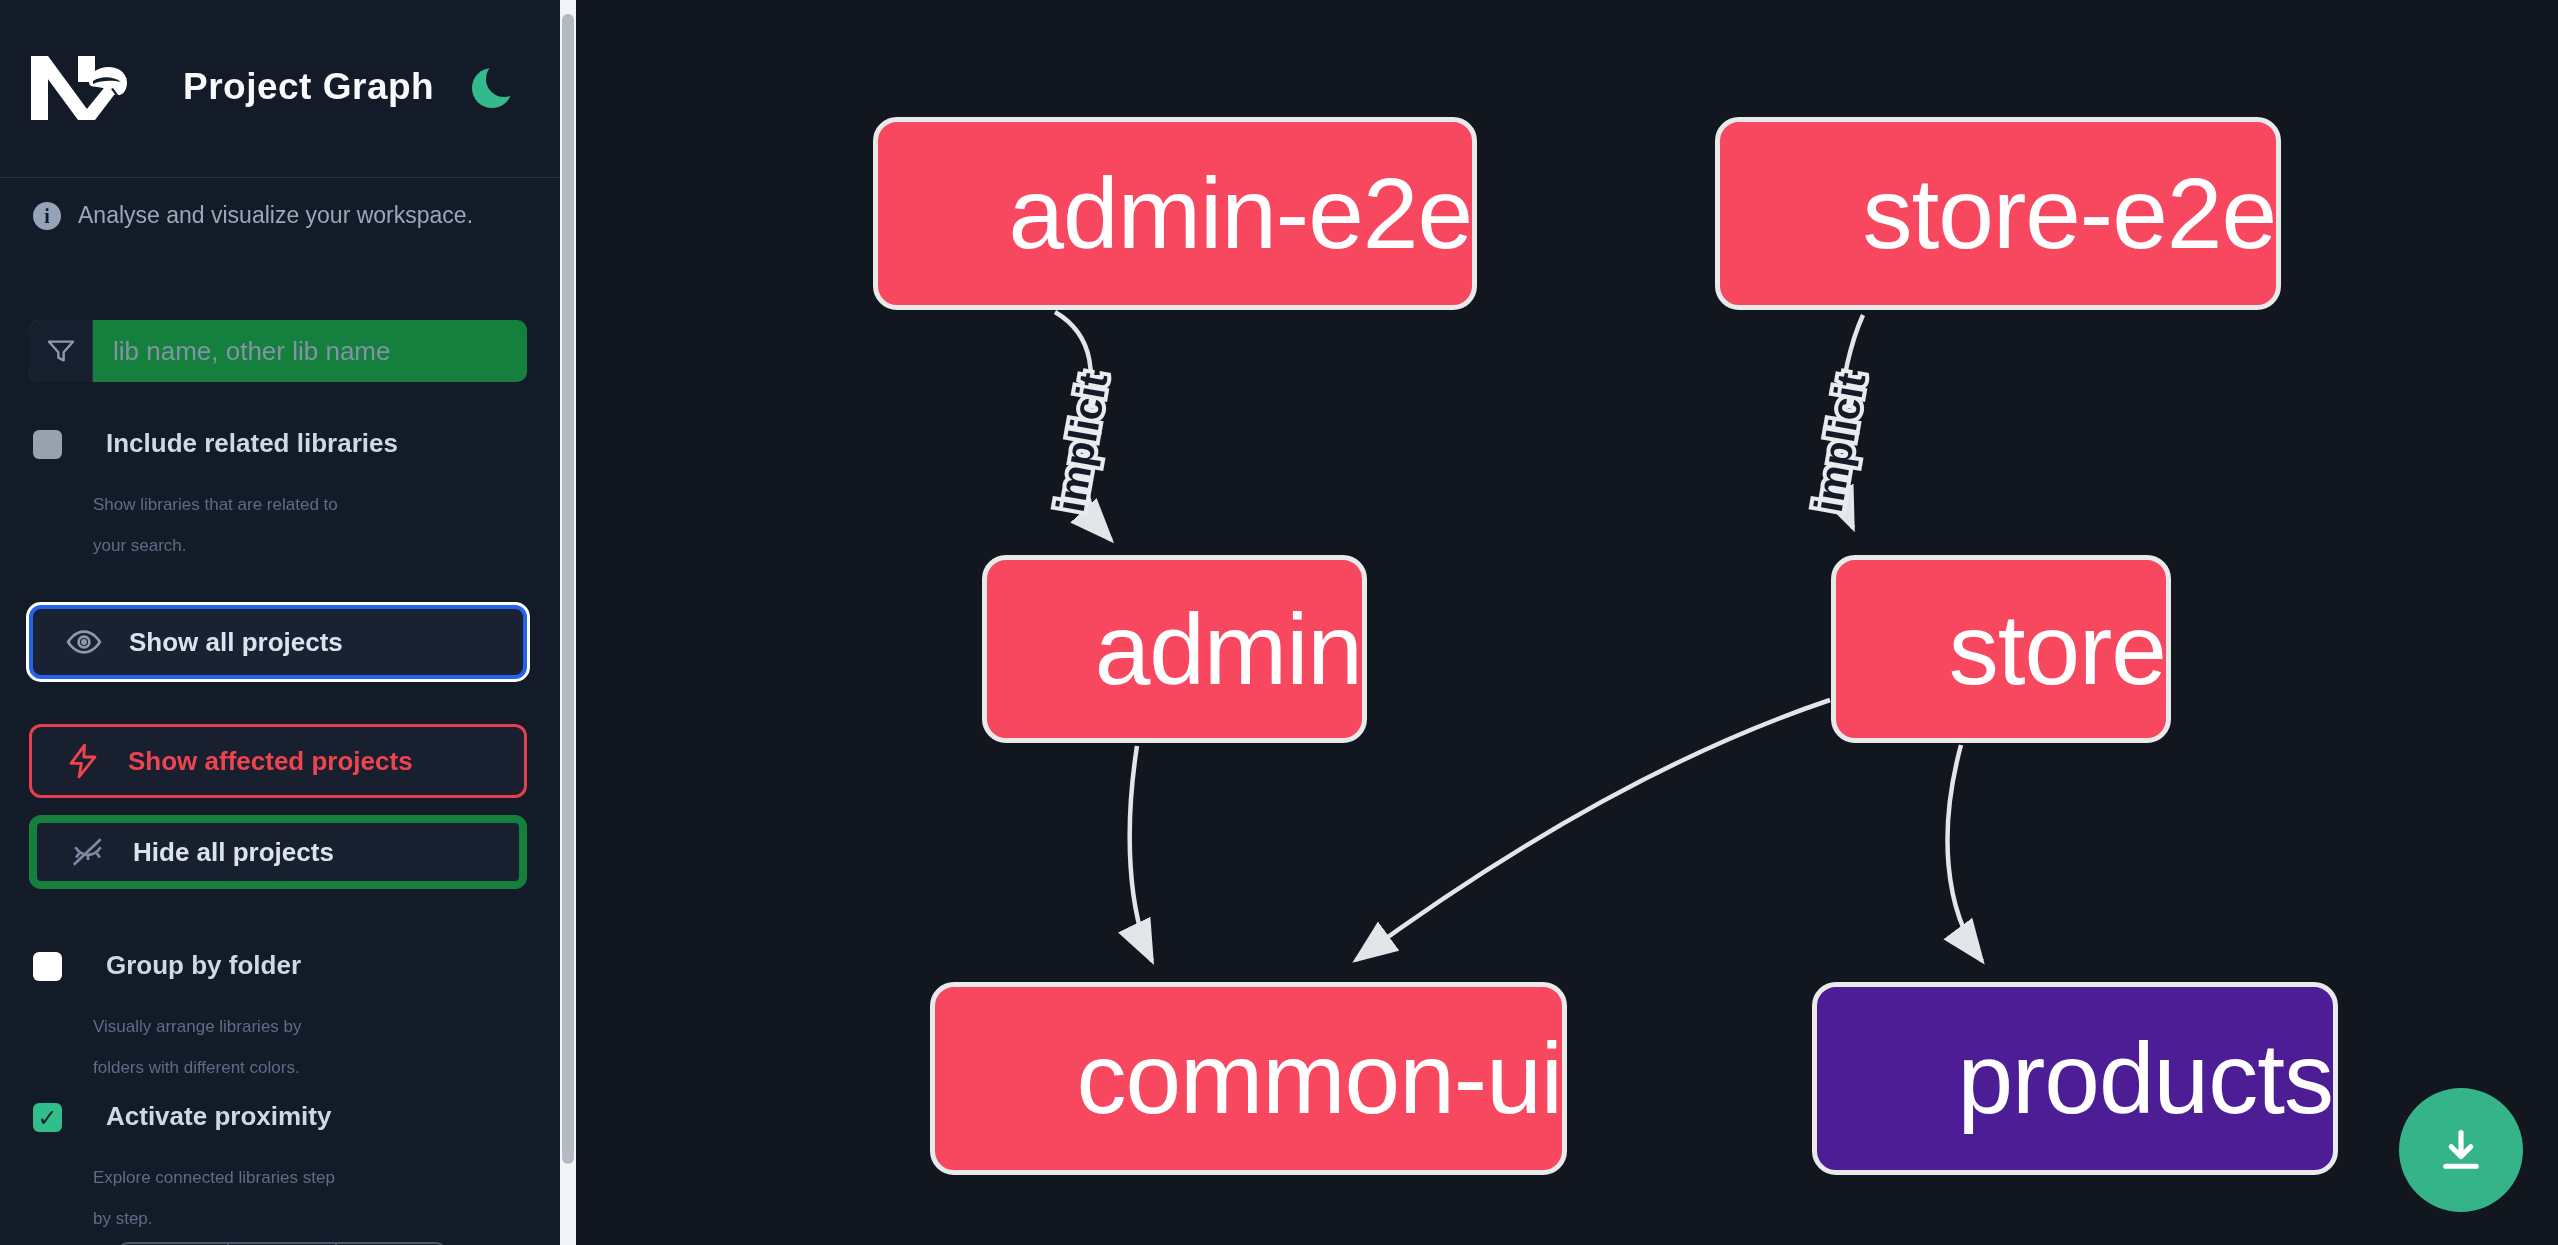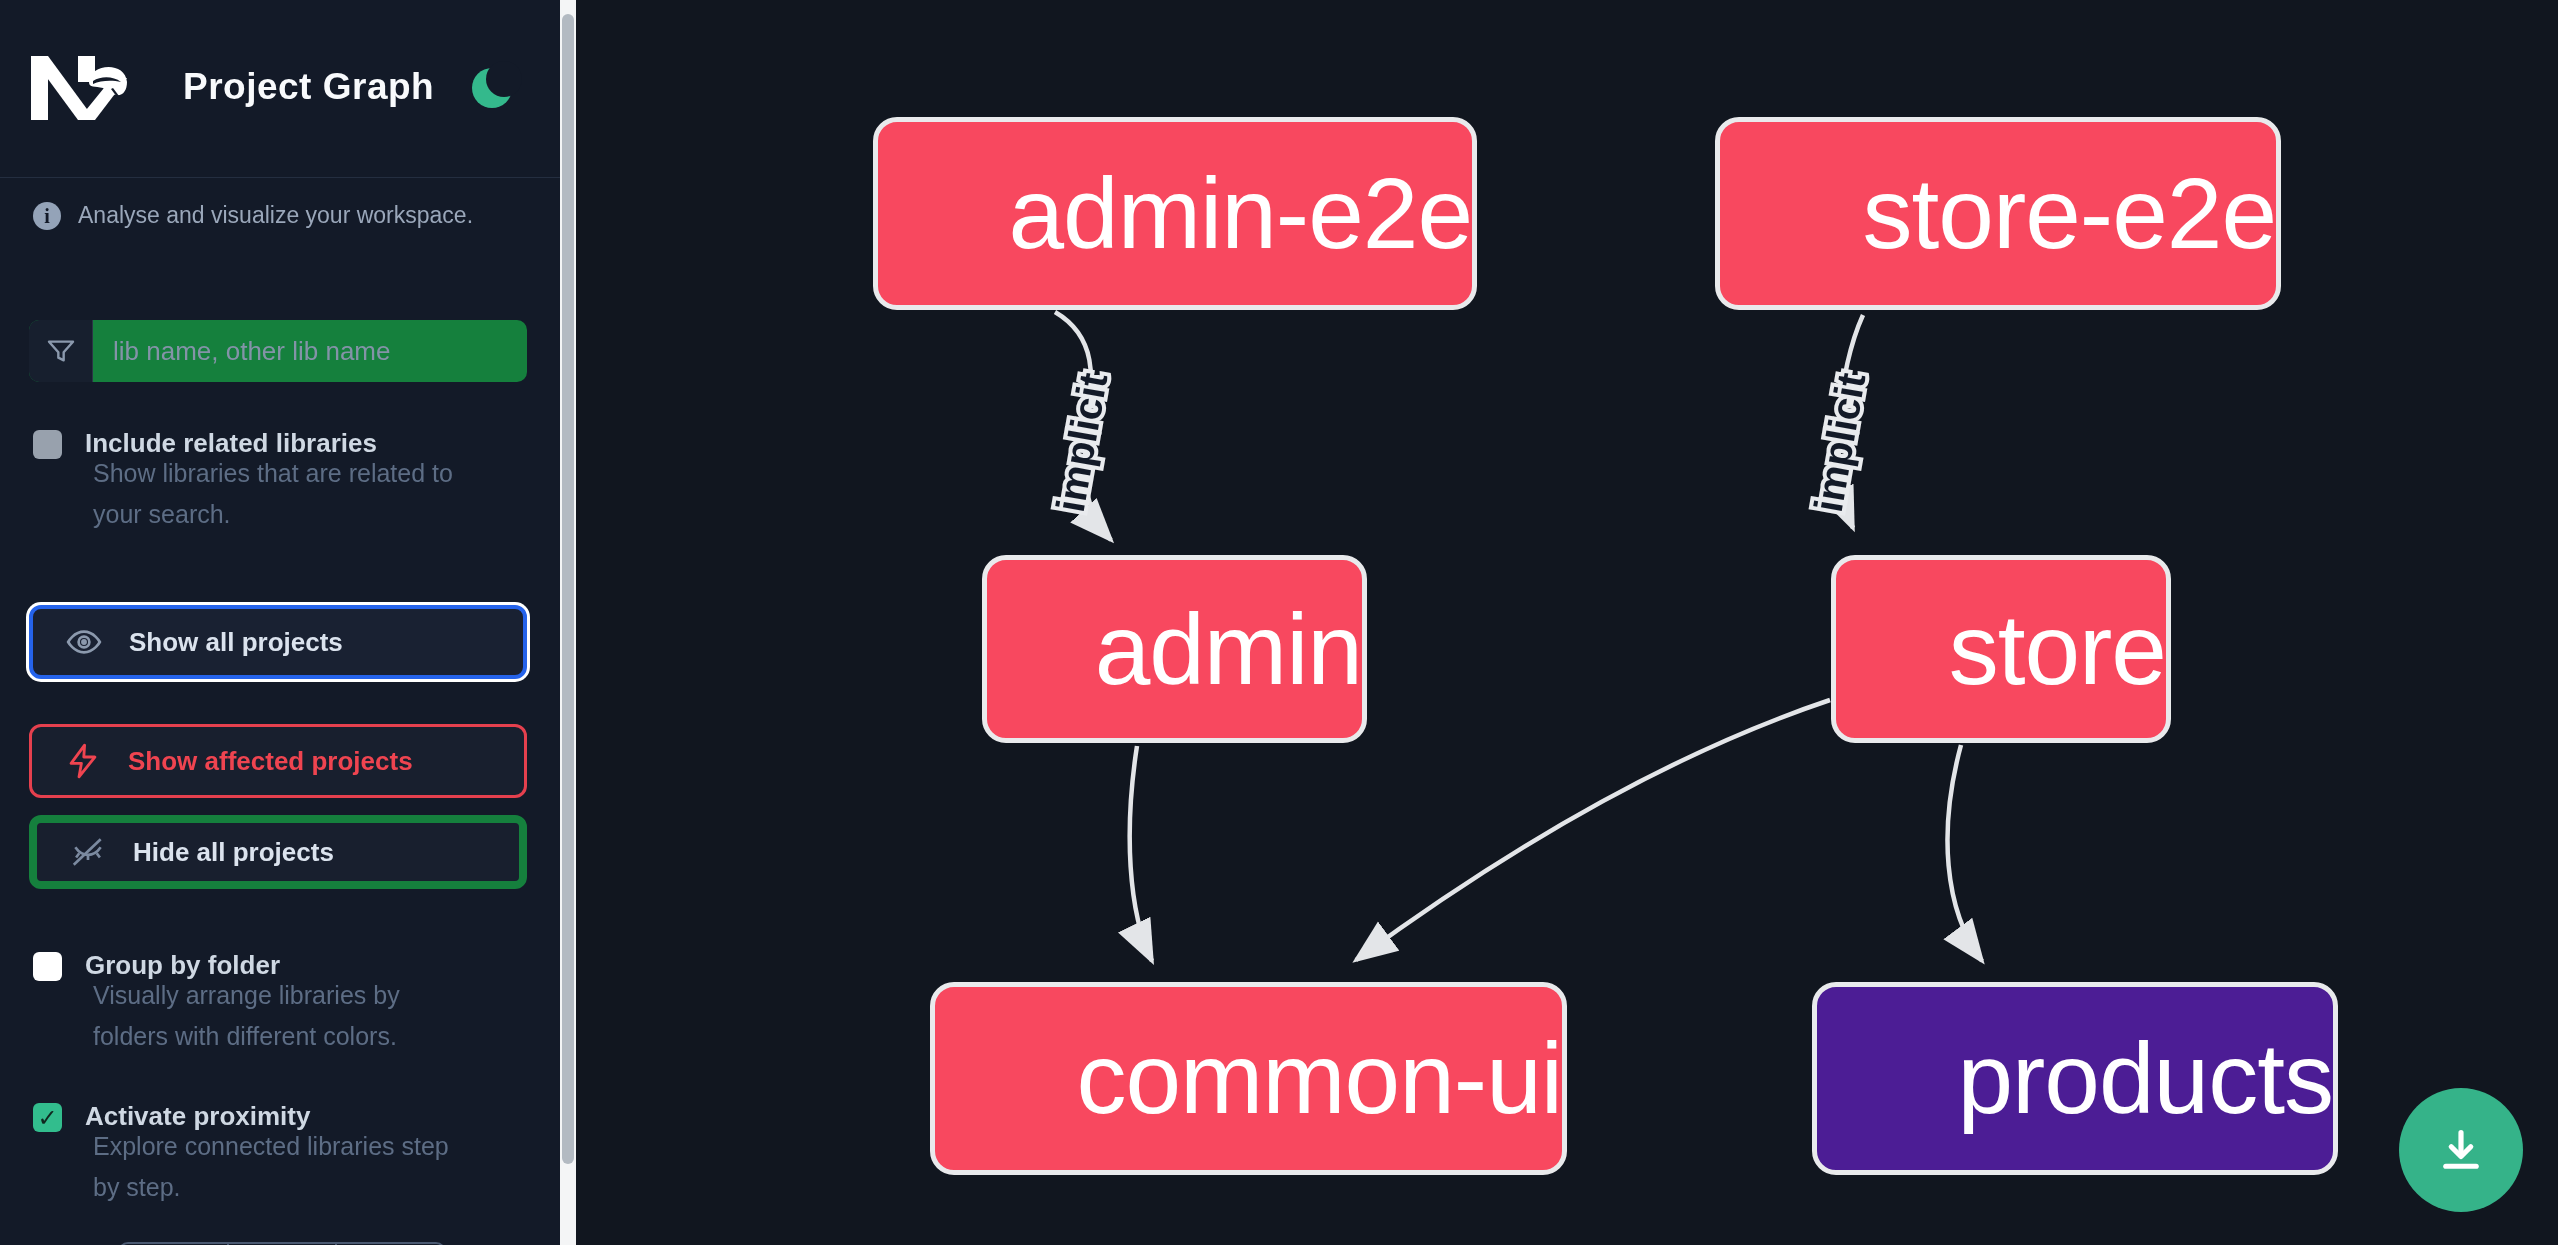--- a/index.html
+++ b/index.html
@@ -26,22 +26,22 @@
   .search-iconcell { width:64px; height:62px; background:#171f2e; border-right:1px solid #2b3547; display:flex; align-items:center; justify-content:center; flex:none; }
   .searchbox input { flex:1; background:transparent; border:none; outline:none; color:#cbd5e1; font-size:26px; padding:0 20px;
                      font-family:"Liberation Sans","DejaVu Sans",sans-serif; }
   .searchbox input::placeholder { color:#8493a8; }
 
   .cb-row { position:absolute; left:33px; width:500px; }
   .cb-box { position:absolute; left:0; top:2px; width:29px; height:29px; border-radius:6px; cursor:pointer; }
   .cb-gray  { background:#98a1ad; }
   .cb-white { background:#ffffff; }
   .cb-green { background:#32bd8d; color:#10271e; font-size:24px; font-weight:700; text-align:center; line-height:29px; }
-  .cb-label { position:absolute; left:52px; top:0; font-size:26px; font-weight:700; color:#cfd8e3; white-space:nowrap; }
-  .cb-desc  { position:absolute; left:60px; top:25px; font-size:25px; line-height:41px; color:#5d6d85; white-space:pre-line; }
+  .cb-label { position:absolute; left:73px; top:0; font-size:26px; font-weight:700; color:#cfd8e3; white-space:nowrap; }
+  .cb-desc  { position:absolute; left:60px; top:56px; font-size:17px; line-height:41px; color:#5d6d85; white-space:pre-line; }
 
   .sb-btn { position:absolute; left:29px; width:498px; height:74px; border-radius:12px; background:#181f2e;
             display:flex; align-items:center; cursor:pointer; }
   .sb-btn .icn { margin-left:32px; width:38px; height:38px; flex:none; }
   .sb-btn .lbl { margin-left:26px; font-size:26px; font-weight:700; color:#dbe3ee; white-space:nowrap; }
   .btn-focused { border:4px solid #2563eb; box-shadow:0 0 0 3px #ffffff; background:#192132; }
   .btn-red { border:3px solid #e5404e; }
   .btn-red .lbl { color:#ef4450; }
   .btn-gray { border:8px solid #15803d; }
 

